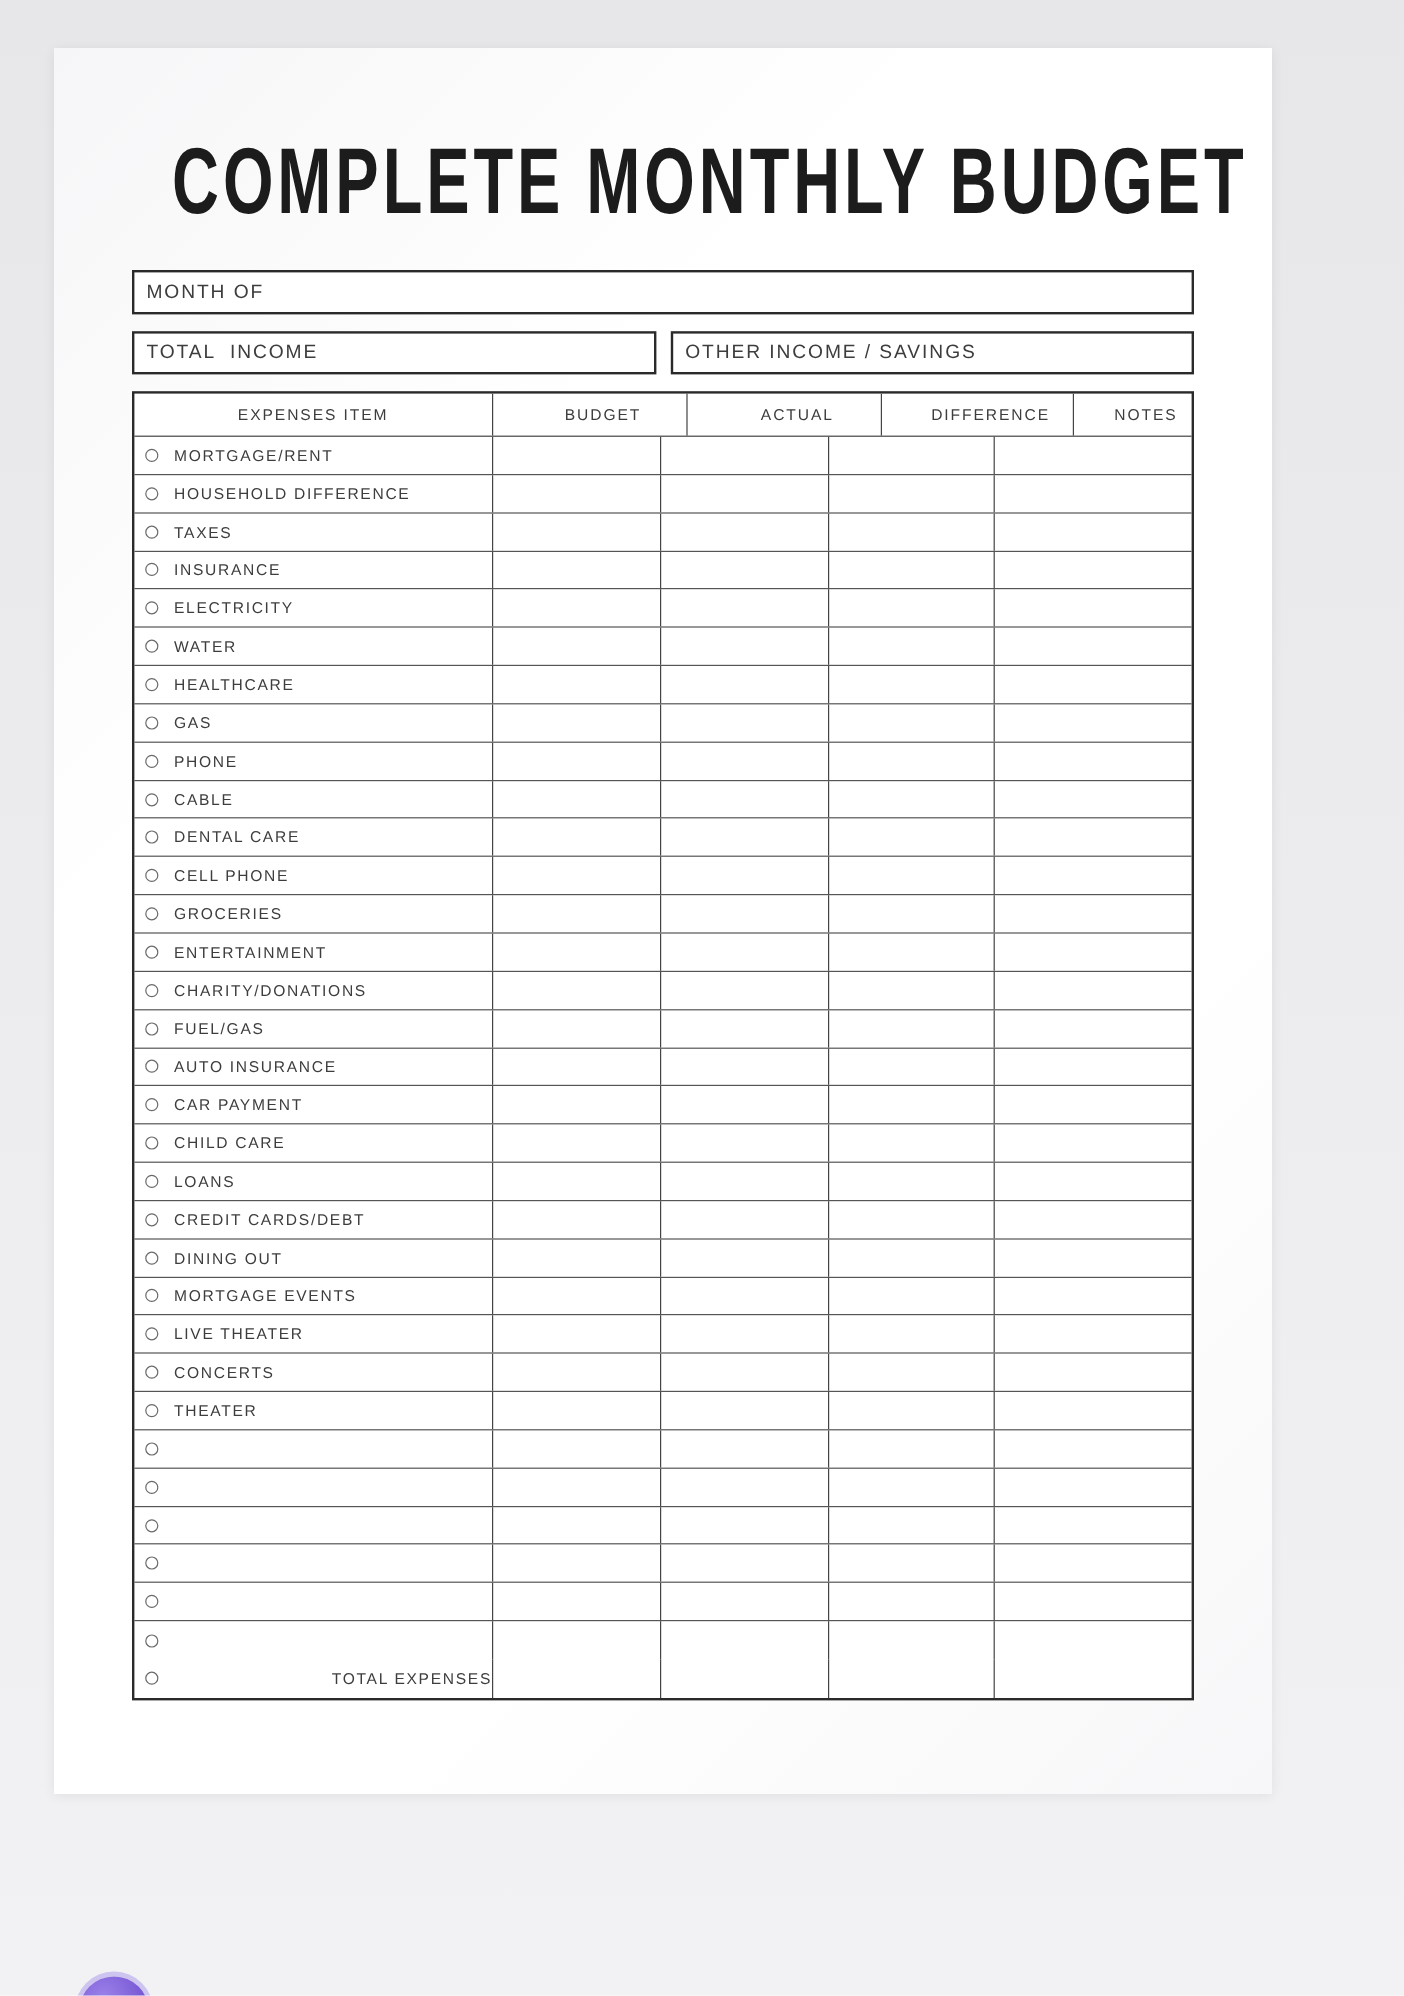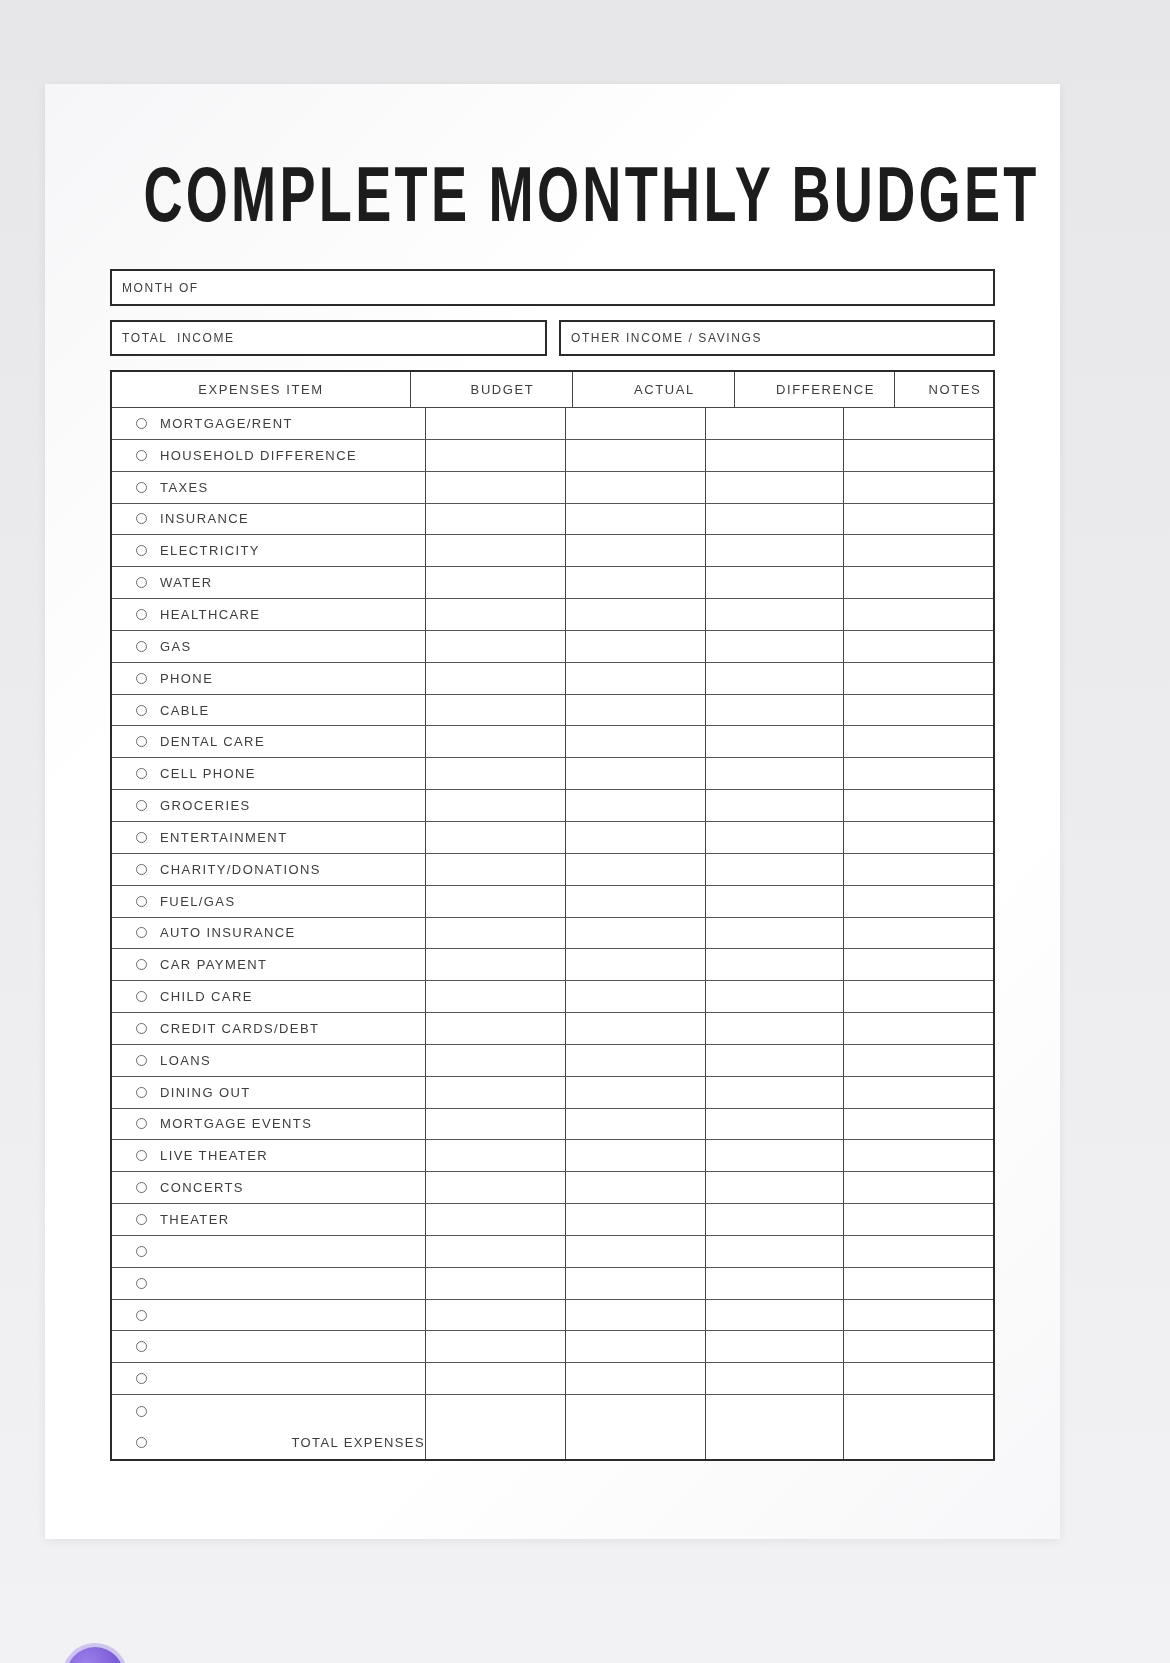--- a/index.html
+++ b/index.html
@@ -7,57 +7,56 @@
   body {
     font-family:"Liberation Sans", sans-serif;
     background:linear-gradient(180deg,#e7e7ea 0%,#ededf0 55%,#f2f2f4 100%);
     position:relative;
     overflow:hidden;
   }
   .sheet {
     position:absolute; left:45px; top:40px; width:1015px; height:1455px;
     background:linear-gradient(135deg,#f6f6f8 0%,#ffffff 30%,#ffffff 70%,#f7f7f9 100%);
     box-shadow:0 2px 10px rgba(0,0,0,0.07);
-    margin-top:44px;
   }
   .title-wrap { margin-top:72px; text-align:center; }
   .doc-title {
     display:inline-block;
     font-size:66px; font-weight:700; color:#1c1c1c;
     letter-spacing:4px; white-space:nowrap;
     transform:scale(0.82,1.18); transform-origin:center;
   }
   .content { position:absolute; left:65px; top:185px; width:885px; }
   .field-box {
     border:2px solid #2a2a2a; background:#fff;
     height:37px; display:flex; align-items:center; padding:0 10px;
   }
   .box-label {
-    font-size:12px; letter-spacing:1.6px; color:#3d3d3d; white-space:pre;
+    font-size:16px; letter-spacing:1.6px; color:#3d3d3d; white-space:pre;
   }
   .income-row { display:flex; gap:12px; margin-top:14px; }
   .income-row .field-box { height:36px; }
   .box-total-income { width:437px; }
   .box-other-income { flex:1; }
 
   .table {
     margin-top:14px; border:2px solid #2a2a2a; background:#fff;
   }
   .tr, .thead {
     display:grid;
     grid-template-columns:299px 140px 140px 138px 1fr;
   }
   .thead { height:36px; border-bottom:1px solid #444;gap:22px; }
   .th {
     display:flex; align-items:center; justify-content:center;
     font-size:13px; letter-spacing:1.6px; color:#3d3d3d;
     border-right:1px solid #444;
   }
   .th:last-child { border-right:none; }
-  .tr { height:31.85px; border-bottom:1px solid #555;padding-left:15px; }
+  .tr { height:31.85px; border-bottom:1px solid #555; }
   .tr:last-child { border-bottom:none; }
   .td { border-right:1px solid #444; }
   .td:last-child { border-right:none; }
   .td.item { display:flex; align-items:center; padding-left:9px; }
   .circle {
     width:11px; height:11px; border:1px solid #6a6a6a; border-radius:50%;
     flex:0 0 auto;
   }
   .lbl {
     margin-left:13px; font-size:13px; letter-spacing:1.4px; color:#3d3d3d;
@@ -292,31 +291,31 @@
               <span class="lbl">CHILD CARE</span>
             </div>
             <div class="td"></div>
             <div class="td"></div>
             <div class="td"></div>
             <div class="td"></div>
           </div>
           <div class="tr">
             <div class="td item">
               <span class="circle"></span>
+              <span class="lbl">LOANS</span>
+            </div>
+            <div class="td"></div>
+            <div class="td"></div>
+            <div class="td"></div>
+            <div class="td"></div>
+          </div>
+          <div class="tr">
+            <div class="td item">
+              <span class="circle"></span>
               <span class="lbl">CREDIT CARDS/DEBT</span>
-            </div>
-            <div class="td"></div>
-            <div class="td"></div>
-            <div class="td"></div>
-            <div class="td"></div>
-          </div>
-          <div class="tr">
-            <div class="td item">
-              <span class="circle"></span>
-              <span class="lbl">LOANS</span>
             </div>
             <div class="td"></div>
             <div class="td"></div>
             <div class="td"></div>
             <div class="td"></div>
           </div>
           <div class="tr">
             <div class="td item">
               <span class="circle"></span>
               <span class="lbl">DINING OUT</span>

